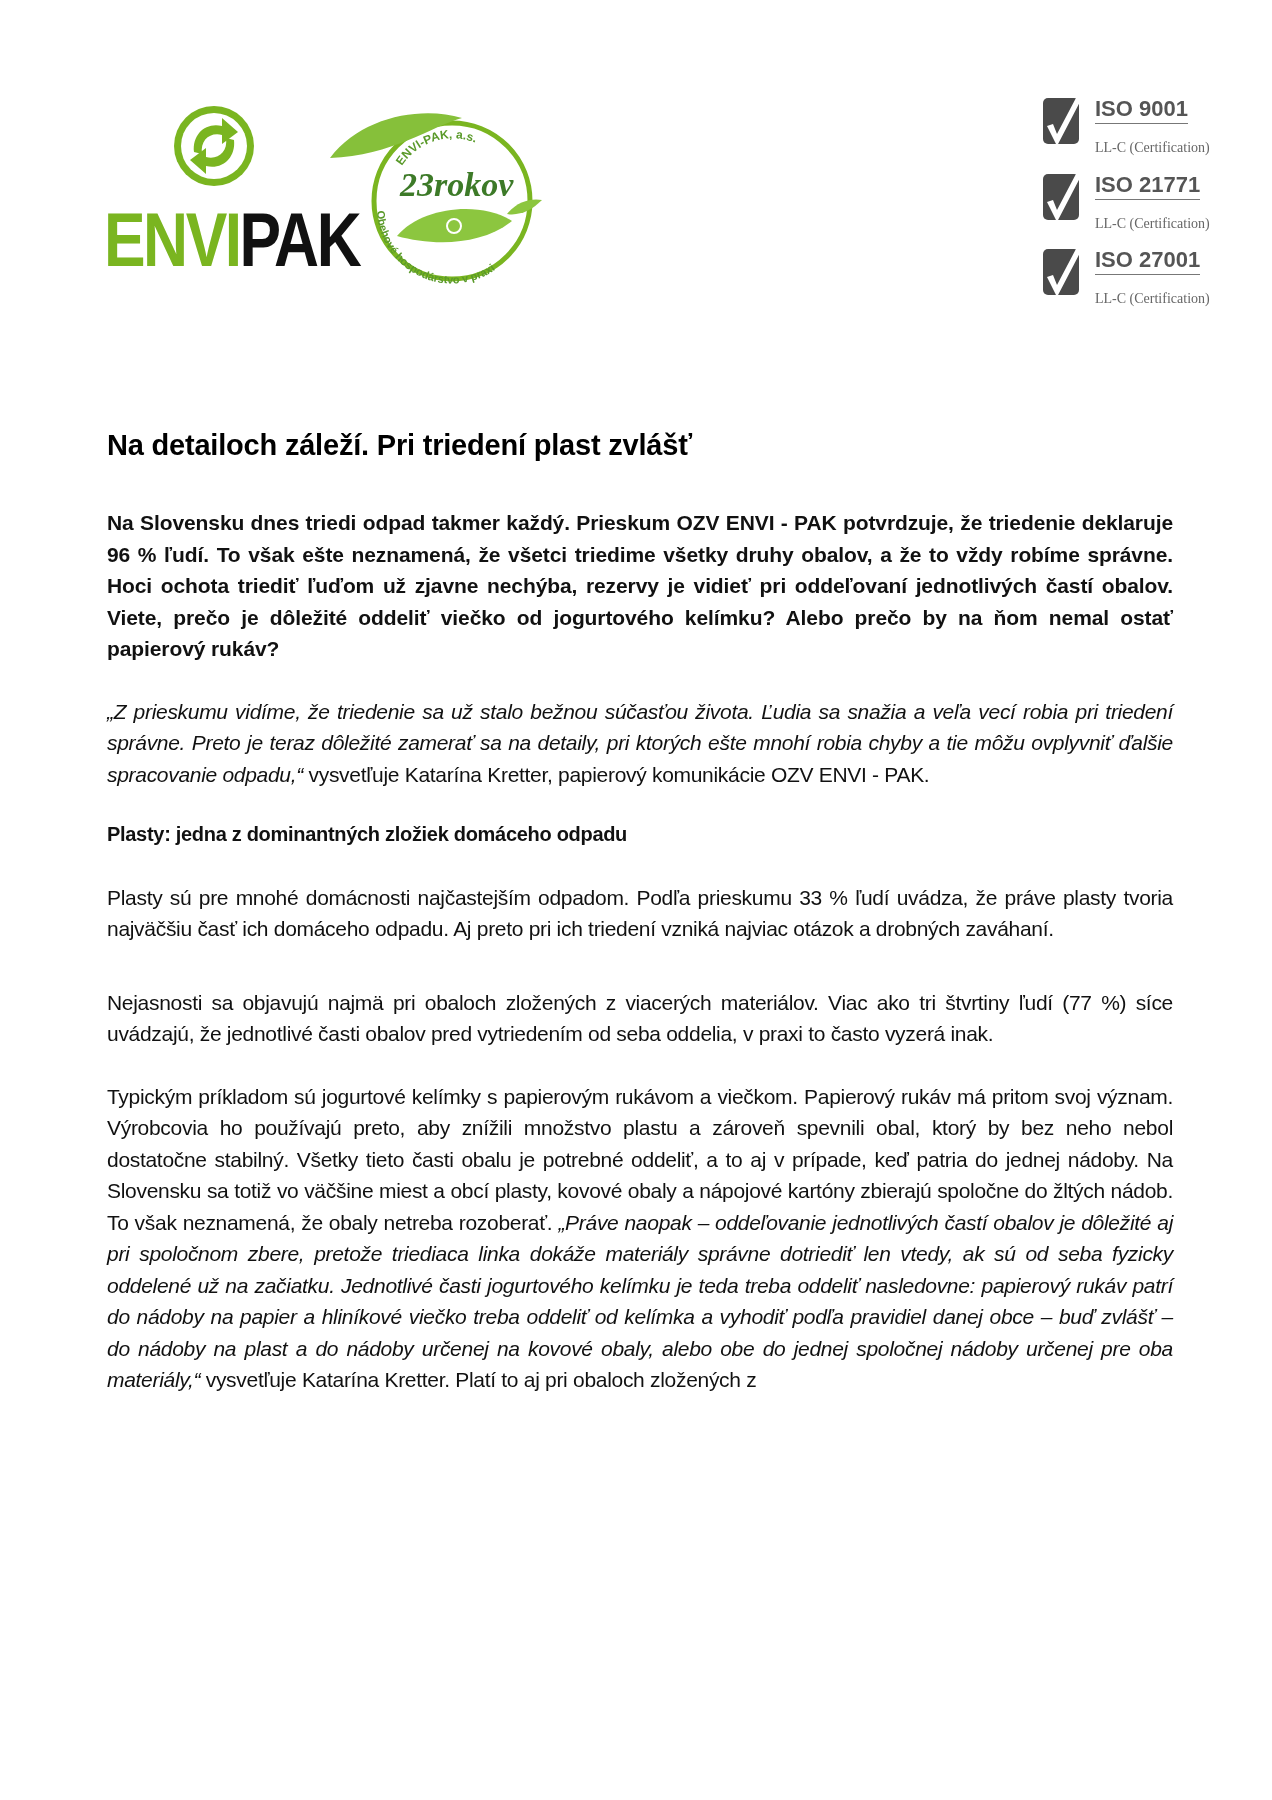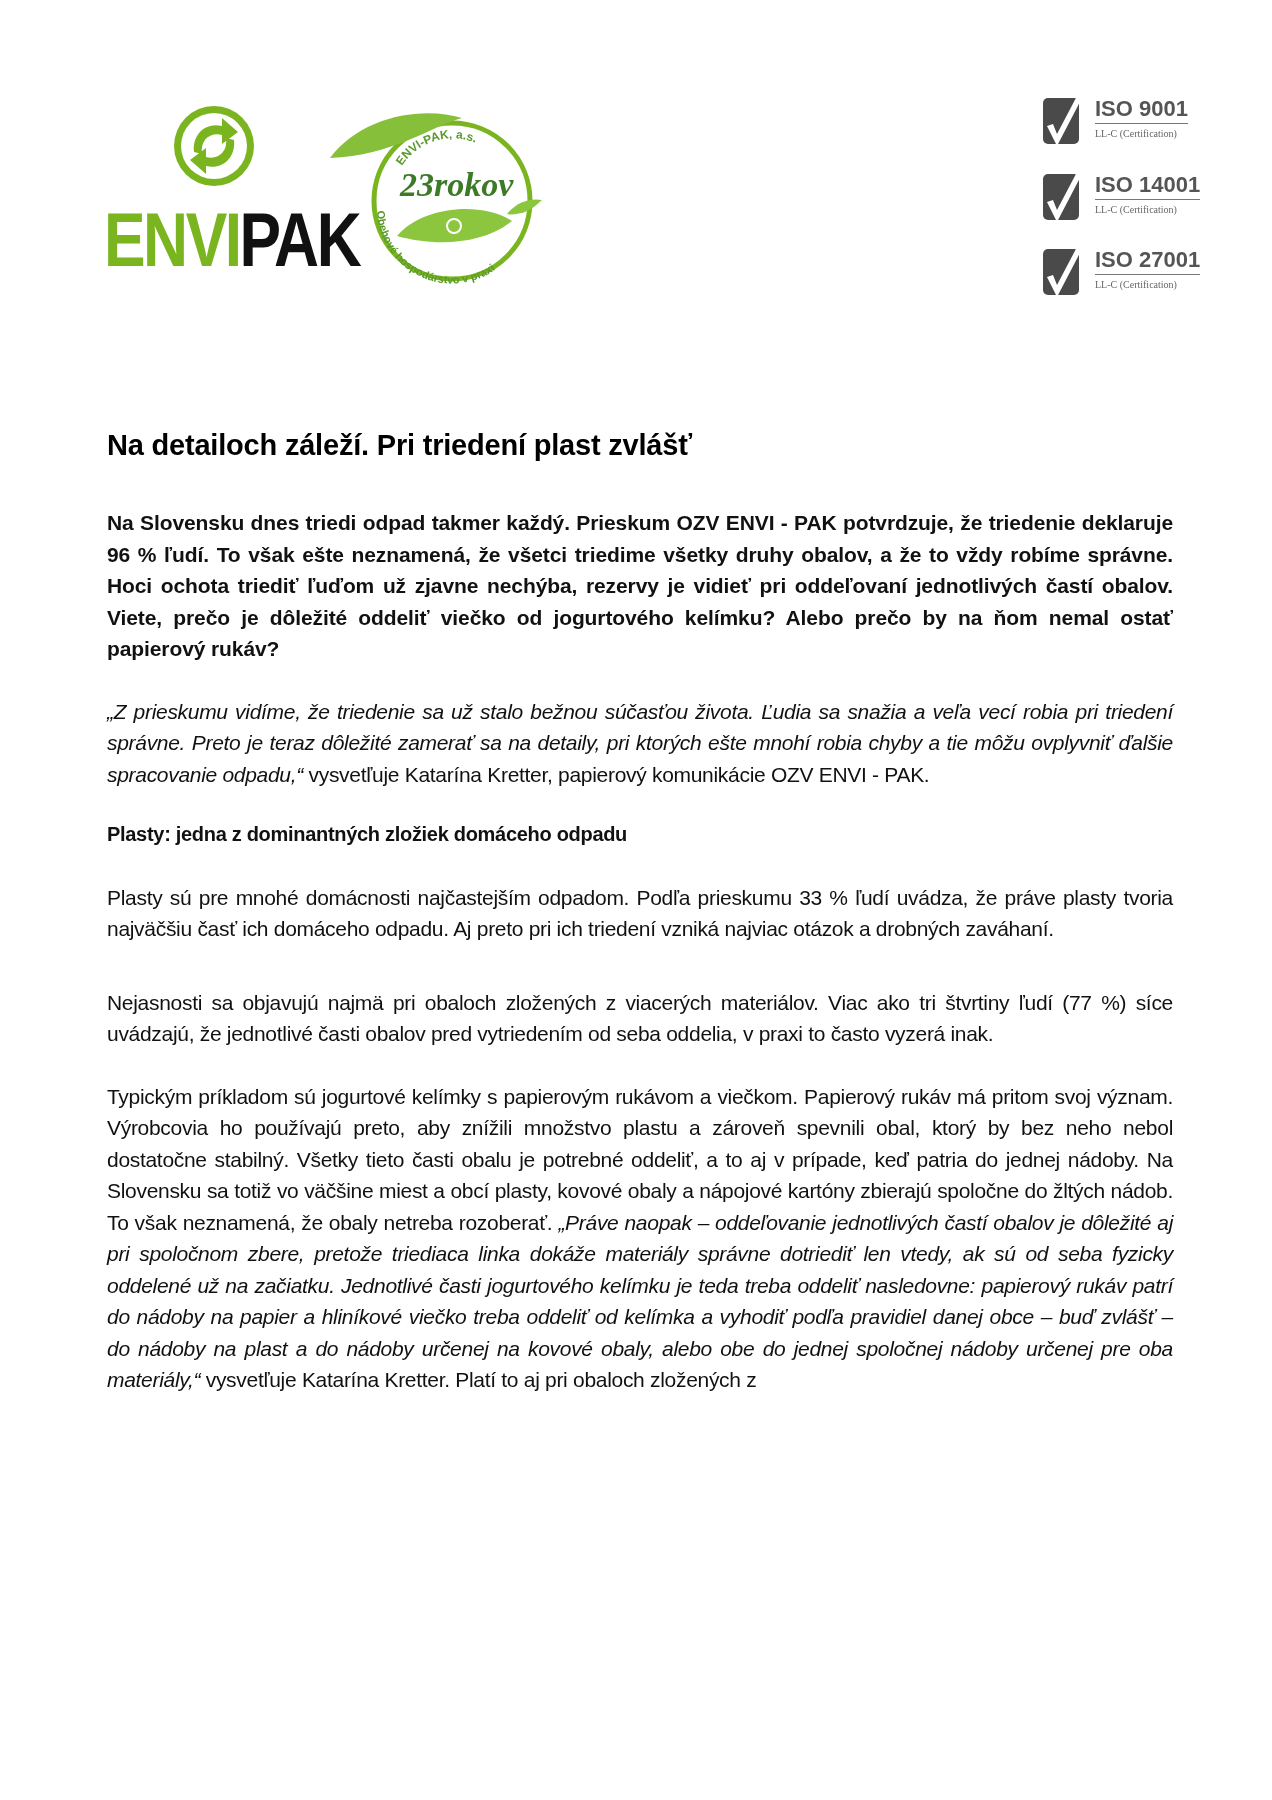--- a/index.html
+++ b/index.html
@@ -10,22 +10,22 @@
   .wordmark { position:absolute; left:0; top:96px; font-family:"Liberation Sans", sans-serif;
               font-weight:bold; font-size:76px; letter-spacing:-3px; line-height:80px;
               transform:scaleX(0.82); transform-origin:left top; white-space:nowrap; }
   .wm-green { color:#7ab520; }
   .wm-black { color:#111111; }
   .logo-anniv { position:absolute; left:322px; top:96px; width:230px; height:190px; }
   .iso-block { position:absolute; left:1022px; width:180px; height:56px;margin-left:21px; }
   .iso-box { position:absolute; left:0; top:0; width:36px; height:52px; }
   .iso-title { position:absolute; left:52px; top:0; font-weight:bold; font-size:22px; color:#555;
                line-height:26px; border-bottom:1px solid #777; padding-bottom:1px; white-space:nowrap; }
-  .iso-sub { position:absolute; left:52px; top:32px; font-family:"Liberation Serif", serif;
-             font-size:10px; color:#666; white-space:nowrap; }
+  .iso-sub { position:absolute; left:52px; top:44px; font-family:"Liberation Serif", serif;
+             font-size:14px; color:#666; white-space:nowrap; }
   .content { position:absolute; left:107px; top:425px; width:1066px;
              font-family:"Liberation Sans", sans-serif; }
   h1 { margin:0; font-size:29px; font-weight:bold; line-height:40px; color:#000; letter-spacing:-0.2px; }
   p { margin:0; font-size:21px; line-height:31.5px; text-align:justify; color:#111; letter-spacing:-0.3px; }
   .lead { font-weight:bold; margin-top:42px; letter-spacing:-0.1px; }
   .p2 { margin-top:31px; }
   .quote1 { margin-top:31px; }
   .h2 { font-weight:bold; margin-top:29px; font-size:20px; }
   .p-plasty { margin-top:31px; }
   .p-nej { margin-top:42px; }
@@ -72,21 +72,21 @@
     <path d="M4 30 L14 50 L40 0 L34 0 L14 38 L10 28 Z" fill="#ffffff"></path>
   </svg>
   <div class="iso-title">ISO 9001</div>
   <div class="iso-sub">LL-C (Certification)</div>
 </div>
 <div class="iso-block" style="top:172px;">
   <svg class="iso-box" viewBox="0 0 36 52">
     <rect x="0" y="2" width="36" height="46" rx="5" fill="#4a4a4a"></rect>
     <path d="M4 30 L14 50 L40 0 L34 0 L14 38 L10 28 Z" fill="#ffffff"></path>
   </svg>
-  <div class="iso-title">ISO 14001</div>
+  <div class="iso-title">ISO 21771</div>
   <div class="iso-sub">LL-C (Certification)</div>
 </div>
 <div class="iso-block" style="top:247px;">
   <svg class="iso-box" viewBox="0 0 36 52">
     <rect x="0" y="2" width="36" height="46" rx="5" fill="#4a4a4a"></rect>
     <path d="M4 30 L14 50 L40 0 L34 0 L14 38 L10 28 Z" fill="#ffffff"></path>
   </svg>
   <div class="iso-title">ISO 27001</div>
   <div class="iso-sub">LL-C (Certification)</div>
 </div>

